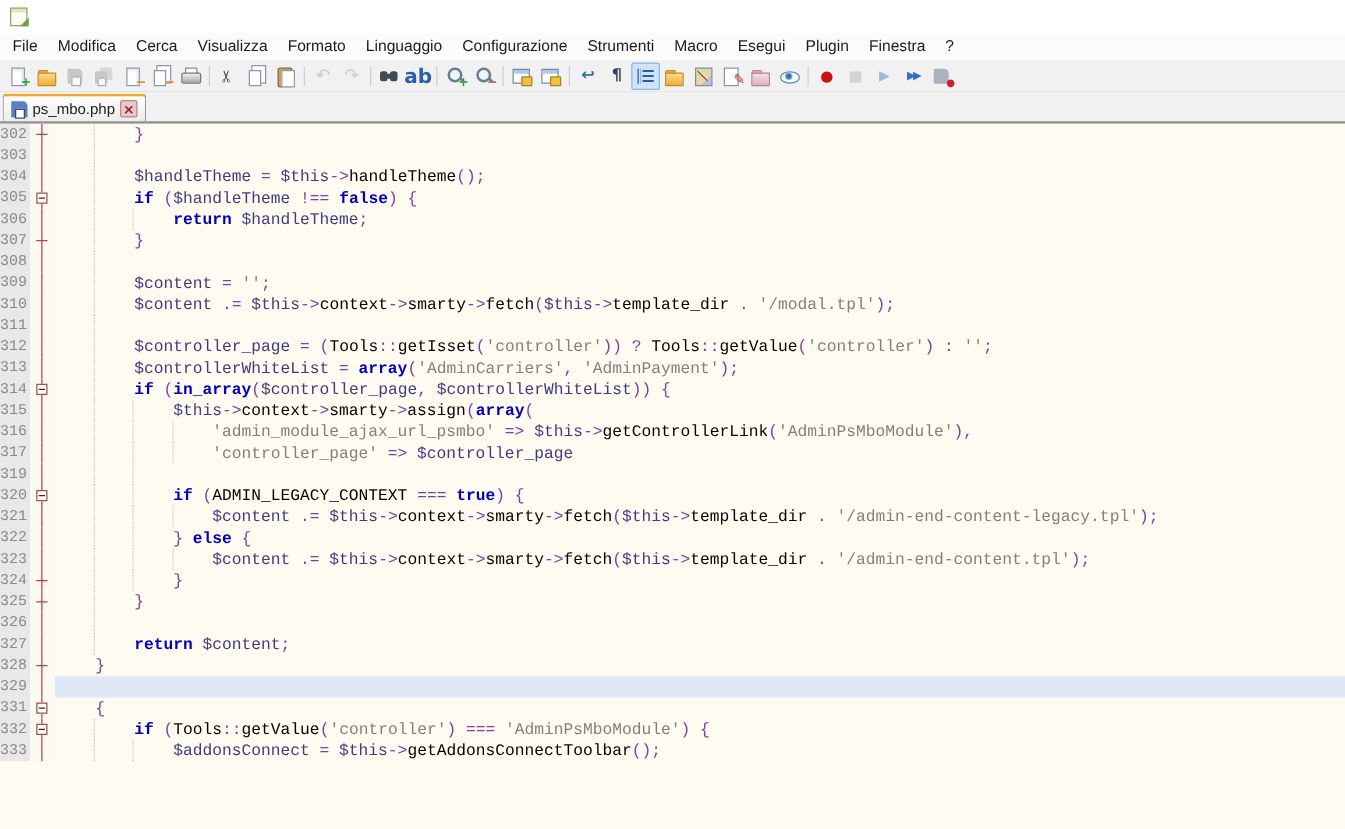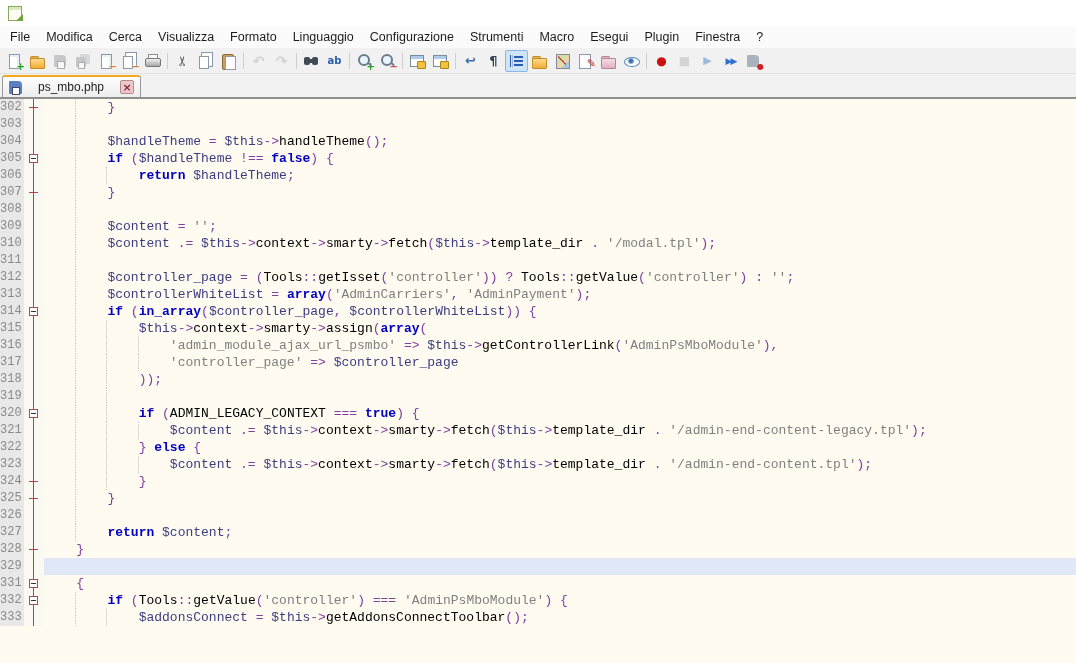--- a/index.html
+++ b/index.html
@@ -94,21 +94,21 @@
     background:#fff;border:1px solid #5588bb;border-radius:50%;}
   .sh-eye::after{content:"";position:absolute;left:6px;top:6px;width:4px;height:4px;
     background:#3a6fae;border-radius:50%;box-shadow:0 0 0 1px #88aacc;}
   .sh-floppy-badge::before{content:"";position:absolute;left:2px;top:2px;width:12px;height:12px;
     background:#aab2be;border-radius:1px 4px 1px 1px;}
   .sh-floppy-badge::after{content:"●";position:absolute;right:-2px;bottom:-2px;font-size:8px;color:#cc2222;}
 
   
   .tabbar{height:25px;background:#f2f2f2;display:flex;align-items:flex-end;padding-left:2px;
     border-bottom:2px solid #8f8f8f;flex:none;}
-  .tab{height:22px;display:flex;align-items:center;gap:16px;padding:0 6px;
+  .tab{height:22px;display:flex;align-items:center;gap:4px;padding:0 6px;
     border:1px solid #989898;border-bottom:none;border-radius:3px 3px 0 0;
     background:linear-gradient(#fefefe,#ececec);position:relative;}
   .tab.active{border-top:2px solid #f5a623;}
   .tab-label{font-size:12px;color:#222;}
   .tab-floppy{position:relative;width:13px;height:13px;flex:none;}
   .tab-floppy::before{content:"";position:absolute;inset:0;background:#5b7fc4;border-radius:1px 4px 1px 1px;}
   .tab-floppy::after{content:"";position:absolute;left:3px;top:6px;width:6px;height:6px;background:#fff;border:1px solid #446;}
   .tab-close{width:14px;height:14px;display:flex;align-items:center;justify-content:center;
     background:#e8c8cc;border:1px solid #b88;border-radius:2px;color:#8a2430;
     font-size:11px;font-weight:bold;line-height:1;font-family:"DejaVu Sans",sans-serif;}
@@ -209,21 +209,21 @@
         <span class="icn dis">
           <span class="glyph" style="color: rgb(180, 180, 180); font-size: 14px;">↷</span>
         </span>
       </div>
       <div class="tb-sep"></div>
       <div class="tb-btn">
         <span class="icn sh-binoculars"></span>
       </div>
       <div class="tb-btn">
         <span class="icn">
-          <span class="glyph" style="color: rgb(42, 93, 176); font-size: 10px;">ab</span>
+          <span class="glyph" style="color: rgb(42, 93, 176); font-size: 16px;">ab</span>
         </span>
       </div>
       <div class="tb-sep"></div>
       <div class="tb-btn">
         <span class="icn sh-magnifier">
           <span class="badge" style="color: rgb(31, 157, 31);">+</span>
         </span>
       </div>
       <div class="tb-btn">
         <span class="icn sh-magnifier">
@@ -310,21 +310,20 @@
       <div class="row"><div class="lnum">308</div><div class="foldcell"></div><div class="code"><span class="guide" style="left: 4ch;"></span></div></div>
       <div class="row"><div class="lnum">309</div><div class="foldcell"></div><div class="code"><span class="guide" style="left: 4ch;"></span><span>        </span><span class="tok-v">$content</span><span> </span><span class="tok-o">=</span><span> </span><span class="tok-s">''</span><span class="tok-o">;</span></div></div>
       <div class="row"><div class="lnum">310</div><div class="foldcell"></div><div class="code"><span class="guide" style="left: 4ch;"></span><span>        </span><span class="tok-v">$content</span><span> </span><span class="tok-o">.=</span><span> </span><span class="tok-v">$this</span><span class="tok-o">-&gt;</span><span class="tok-d">context</span><span class="tok-o">-&gt;</span><span class="tok-d">smarty</span><span class="tok-o">-&gt;</span><span class="tok-d">fetch</span><span class="tok-o">(</span><span class="tok-v">$this</span><span class="tok-o">-&gt;</span><span class="tok-d">template_dir</span><span> </span><span class="tok-o">.</span><span> </span><span class="tok-s">'/modal.tpl'</span><span class="tok-o">);</span></div></div>
       <div class="row"><div class="lnum">311</div><div class="foldcell"></div><div class="code"><span class="guide" style="left: 4ch;"></span></div></div>
       <div class="row"><div class="lnum">312</div><div class="foldcell"></div><div class="code"><span class="guide" style="left: 4ch;"></span><span>        </span><span class="tok-v">$controller_page</span><span> </span><span class="tok-o">=</span><span> </span><span class="tok-o">(</span><span class="tok-d">Tools</span><span class="tok-o">::</span><span class="tok-d">getIsset</span><span class="tok-o">(</span><span class="tok-s">'controller'</span><span class="tok-o">))</span><span> </span><span class="tok-o">?</span><span> </span><span class="tok-d">Tools</span><span class="tok-o">::</span><span class="tok-d">getValue</span><span class="tok-o">(</span><span class="tok-s">'controller'</span><span class="tok-o">)</span><span> </span><span class="tok-o">:</span><span> </span><span class="tok-s">''</span><span class="tok-o">;</span></div></div>
       <div class="row"><div class="lnum">313</div><div class="foldcell"></div><div class="code"><span class="guide" style="left: 4ch;"></span><span>        </span><span class="tok-v">$controllerWhiteList</span><span> </span><span class="tok-o">=</span><span> </span><span class="tok-k">array</span><span class="tok-o">(</span><span class="tok-s">'AdminCarriers'</span><span class="tok-o">,</span><span> </span><span class="tok-s">'AdminPayment'</span><span class="tok-o">);</span></div></div>
       <div class="row"><div class="lnum">314</div><div class="foldcell"><span class="fold-box"></span></div><div class="code"><span class="guide" style="left: 4ch;"></span><span>        </span><span class="tok-k">if</span><span> </span><span class="tok-o">(</span><span class="tok-k">in_array</span><span class="tok-o">(</span><span class="tok-v">$controller_page</span><span class="tok-o">,</span><span> </span><span class="tok-v">$controllerWhiteList</span><span class="tok-o">))</span><span> </span><span class="tok-o">{</span></div></div>
       <div class="row"><div class="lnum">315</div><div class="foldcell"></div><div class="code"><span class="guide" style="left: 4ch;"></span><span class="guide" style="left: 8ch;"></span><span>            </span><span class="tok-v">$this</span><span class="tok-o">-&gt;</span><span class="tok-d">context</span><span class="tok-o">-&gt;</span><span class="tok-d">smarty</span><span class="tok-o">-&gt;</span><span class="tok-d">assign</span><span class="tok-o">(</span><span class="tok-k">array</span><span class="tok-o">(</span></div></div>
       <div class="row"><div class="lnum">316</div><div class="foldcell"></div><div class="code"><span class="guide" style="left: 4ch;"></span><span class="guide" style="left: 8ch;"></span><span class="guide" style="left: 12ch;"></span><span>                </span><span class="tok-s">'admin_module_ajax_url_psmbo'</span><span> </span><span class="tok-o">=&gt;</span><span> </span><span class="tok-v">$this</span><span class="tok-o">-&gt;</span><span class="tok-d">getControllerLink</span><span class="tok-o">(</span><span class="tok-s">'AdminPsMboModule'</span><span class="tok-o">),</span></div></div>
       <div class="row"><div class="lnum">317</div><div class="foldcell"></div><div class="code"><span class="guide" style="left: 4ch;"></span><span class="guide" style="left: 8ch;"></span><span class="guide" style="left: 12ch;"></span><span>                </span><span class="tok-s">'controller_page'</span><span> </span><span class="tok-o">=&gt;</span><span> </span><span class="tok-v">$controller_page</span></div></div>
-      <div class="row"><div class="lnum">318</div><div class="foldcell"></div><div class="code"><span class="guide" style="left: 4ch;"></span><span class="guide" style="left: 8ch;"></span><span>            </span><span class="tok-o">));</span></div></div>
       <div class="row"><div class="lnum">319</div><div class="foldcell"></div><div class="code"><span class="guide" style="left: 4ch;"></span><span class="guide" style="left: 8ch;"></span></div></div>
       <div class="row"><div class="lnum">320</div><div class="foldcell"><span class="fold-box"></span></div><div class="code"><span class="guide" style="left: 4ch;"></span><span class="guide" style="left: 8ch;"></span><span>            </span><span class="tok-k">if</span><span> </span><span class="tok-o">(</span><span class="tok-d">ADMIN_LEGACY_CONTEXT</span><span> </span><span class="tok-o">===</span><span> </span><span class="tok-k">true</span><span class="tok-o">)</span><span> </span><span class="tok-o">{</span></div></div>
       <div class="row"><div class="lnum">321</div><div class="foldcell"></div><div class="code"><span class="guide" style="left: 4ch;"></span><span class="guide" style="left: 8ch;"></span><span class="guide" style="left: 12ch;"></span><span>                </span><span class="tok-v">$content</span><span> </span><span class="tok-o">.=</span><span> </span><span class="tok-v">$this</span><span class="tok-o">-&gt;</span><span class="tok-d">context</span><span class="tok-o">-&gt;</span><span class="tok-d">smarty</span><span class="tok-o">-&gt;</span><span class="tok-d">fetch</span><span class="tok-o">(</span><span class="tok-v">$this</span><span class="tok-o">-&gt;</span><span class="tok-d">template_dir</span><span> </span><span class="tok-o">.</span><span> </span><span class="tok-s">'/admin-end-content-legacy.tpl'</span><span class="tok-o">);</span></div></div>
       <div class="row"><div class="lnum">322</div><div class="foldcell"></div><div class="code"><span class="guide" style="left: 4ch;"></span><span class="guide" style="left: 8ch;"></span><span>            </span><span class="tok-o">}</span><span> </span><span class="tok-k">else</span><span> </span><span class="tok-o">{</span></div></div>
       <div class="row"><div class="lnum">323</div><div class="foldcell"></div><div class="code"><span class="guide" style="left: 4ch;"></span><span class="guide" style="left: 8ch;"></span><span class="guide" style="left: 12ch;"></span><span>                </span><span class="tok-v">$content</span><span> </span><span class="tok-o">.=</span><span> </span><span class="tok-v">$this</span><span class="tok-o">-&gt;</span><span class="tok-d">context</span><span class="tok-o">-&gt;</span><span class="tok-d">smarty</span><span class="tok-o">-&gt;</span><span class="tok-d">fetch</span><span class="tok-o">(</span><span class="tok-v">$this</span><span class="tok-o">-&gt;</span><span class="tok-d">template_dir</span><span> </span><span class="tok-o">.</span><span> </span><span class="tok-s">'/admin-end-content.tpl'</span><span class="tok-o">);</span></div></div>
       <div class="row"><div class="lnum">324</div><div class="foldcell"><span class="fold-tick"></span></div><div class="code"><span class="guide" style="left: 4ch;"></span><span class="guide" style="left: 8ch;"></span><span>            </span><span class="tok-o">}</span></div></div>
       <div class="row"><div class="lnum">325</div><div class="foldcell"><span class="fold-tick"></span></div><div class="code"><span class="guide" style="left: 4ch;"></span><span>        </span><span class="tok-o">}</span></div></div>
       <div class="row"><div class="lnum">326</div><div class="foldcell"></div><div class="code"><span class="guide" style="left: 4ch;"></span></div></div>
       <div class="row"><div class="lnum">327</div><div class="foldcell"></div><div class="code"><span class="guide" style="left: 4ch;"></span><span>        </span><span class="tok-k">return</span><span> </span><span class="tok-v">$content</span><span class="tok-o">;</span></div></div>
       <div class="row"><div class="lnum">328</div><div class="foldcell"><span class="fold-tick"></span></div><div class="code"><span>    </span><span class="tok-o">}</span></div></div>

